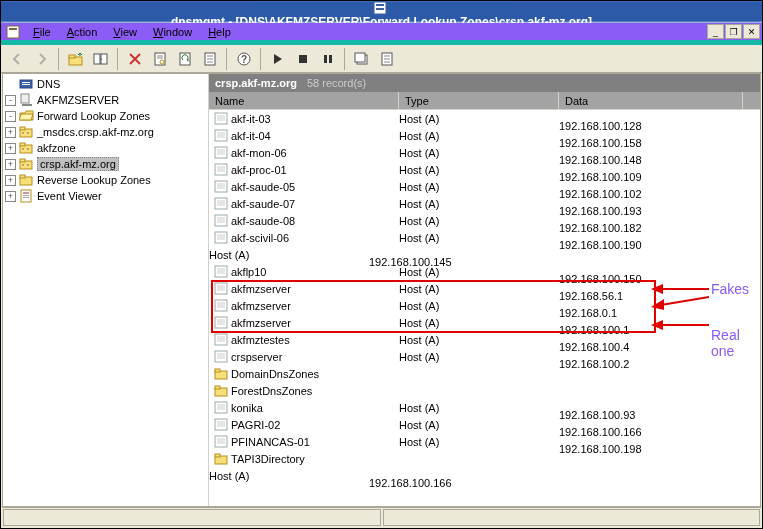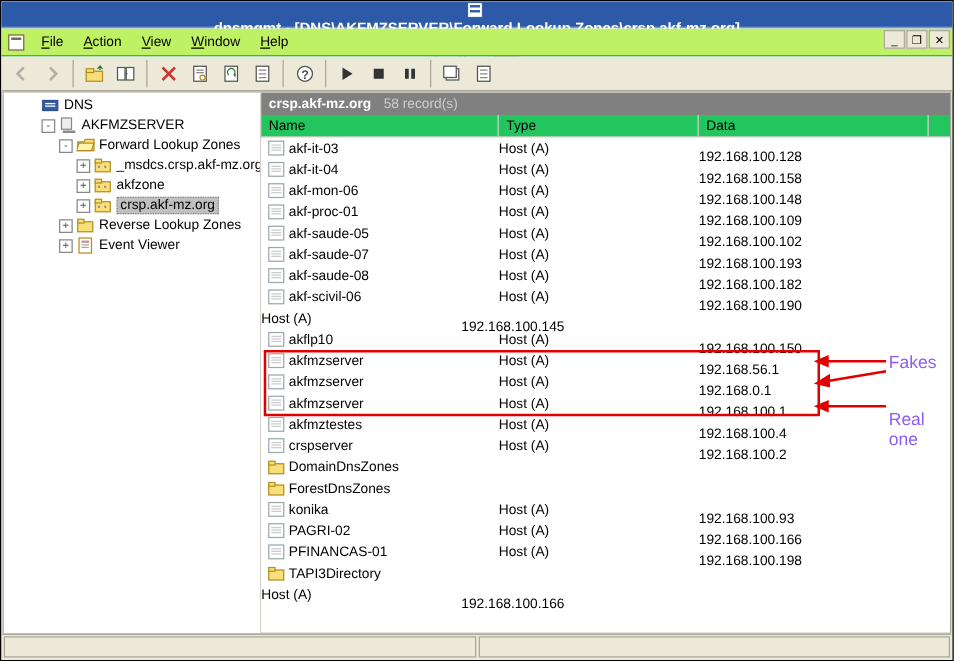--- a/index.html
+++ b/index.html
@@ -41,22 +41,22 @@
     display: flex; align-items: center; justify-content: center;
     color: #333;
     font-weight: bold;
     font-family: Arial;
     font-size: 10px;
   }
   .winbtn.close { background: linear-gradient(#f7a899, #e2624e); color:#fff; }
 
   
   .menubar-wrap {
-    background: #bef264;
-    border-bottom: 1px solid #14b8a6;
+    background: #8b5cf6;
+    border-bottom: 5px solid #14b8a6;
     height: 22px;
     display: flex;
     align-items: center;
     padding-left: 4px;
     position: relative;
   }
   .menubar-wrap .mdi-icon {
     width: 16px; height: 16px; margin-right: 4px;
     display:flex;align-items:center;justify-content:center;
   }
@@ -103,21 +103,21 @@
     margin: 0 1px;
     overflow: hidden;
   }
   .tree {
     width: 206px;
     background: #fff;
     overflow: auto;
     border-right: 1px solid #d4d0c8;
     padding: 2px 0;
   }
-  .tree ul { list-style: none; margin-left: 14px; }
+  .tree ul { list-style: none; }
   .tree li { white-space: nowrap; }
   .tree .row {
     display: flex; align-items: center;
     padding: 1px 2px;
     height: 16px;
   }
   .tree .exp {
     width: 11px; height: 11px;
     border: 1px solid #888;
     display:inline-flex;align-items:center;justify-content:center;
@@ -146,21 +146,21 @@
     color: #fff;
     height: 18px;
     padding: 2px 6px;
     display: flex; align-items: center; gap: 10px;
     font-size: 11px;
   }
   .content-hdr .zone { font-weight: bold; }
   .content-hdr .count { color: #ccc; }
   .list-head {
     display:flex;
-    background: #22c55e;
+    background: #a3a3a3;
     border-bottom: 1px solid #d4d0c8;
   }
   .col-h {
     border-right: 1px solid #d4d0c8;
     padding: 2px 6px;
     height: 17px;
     display:flex;align-items:center;
     font-size: 11px;
   }
   .col-name { width: 190px; }

